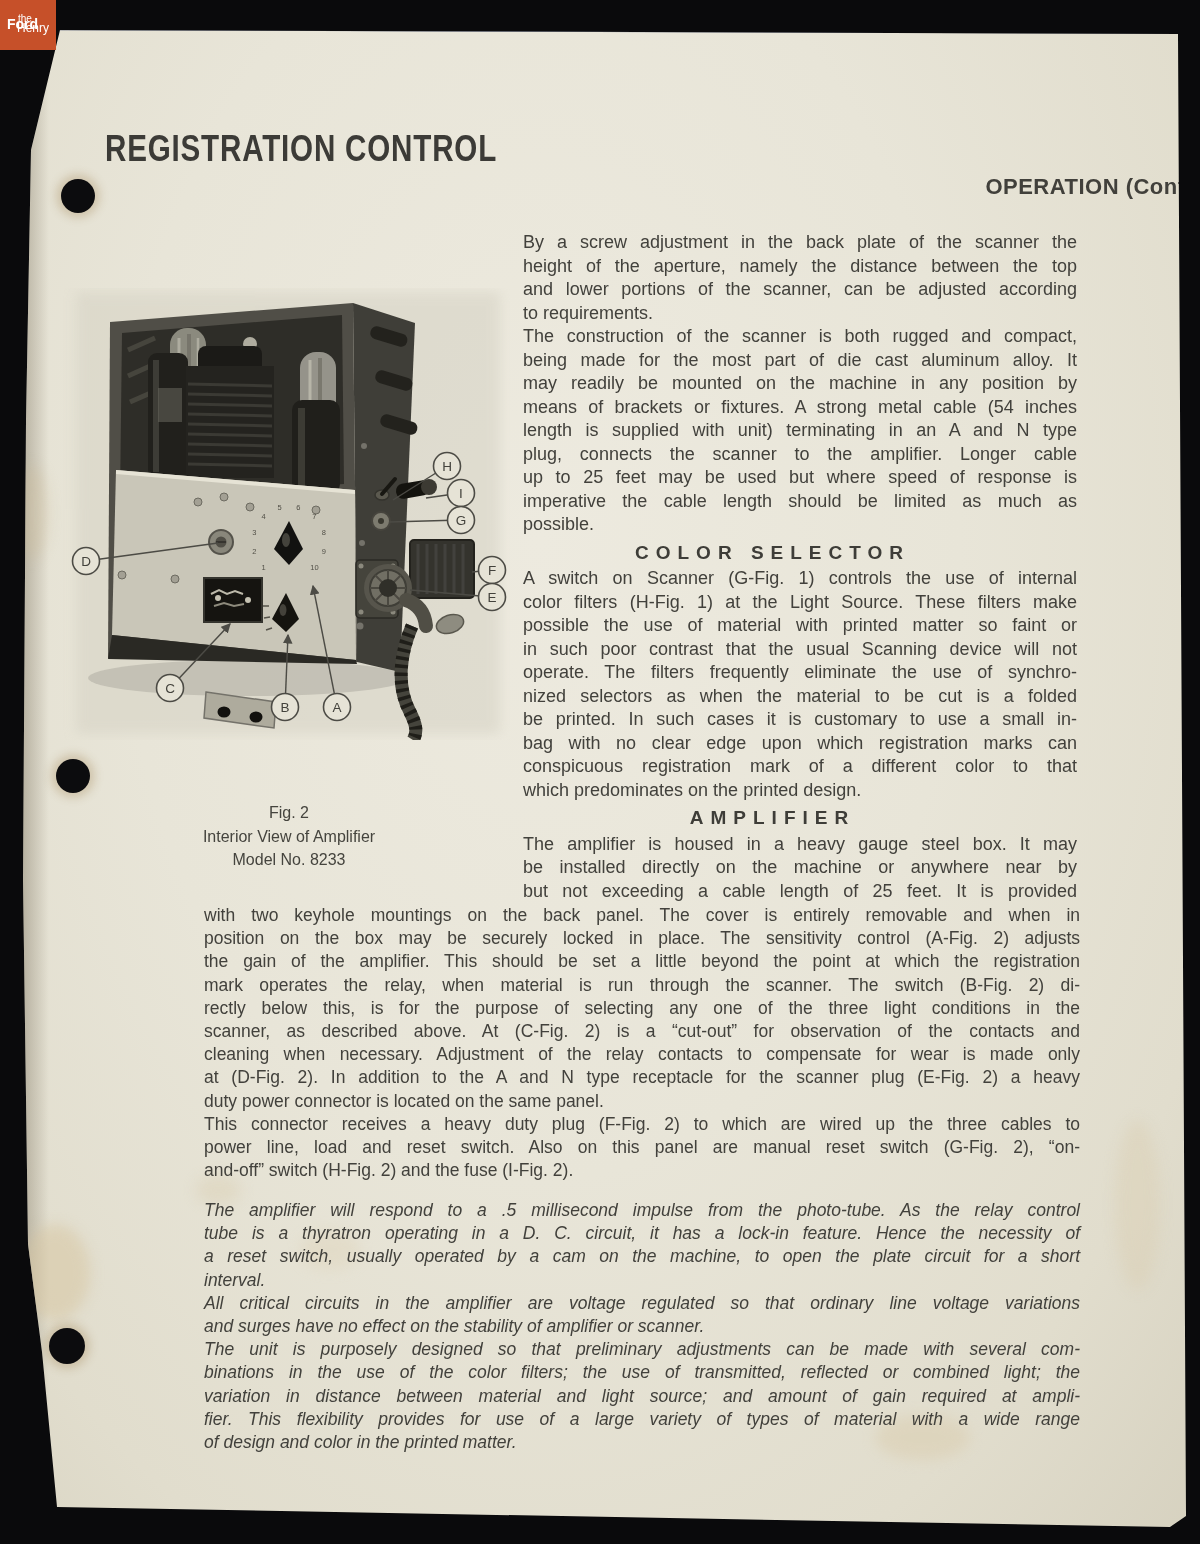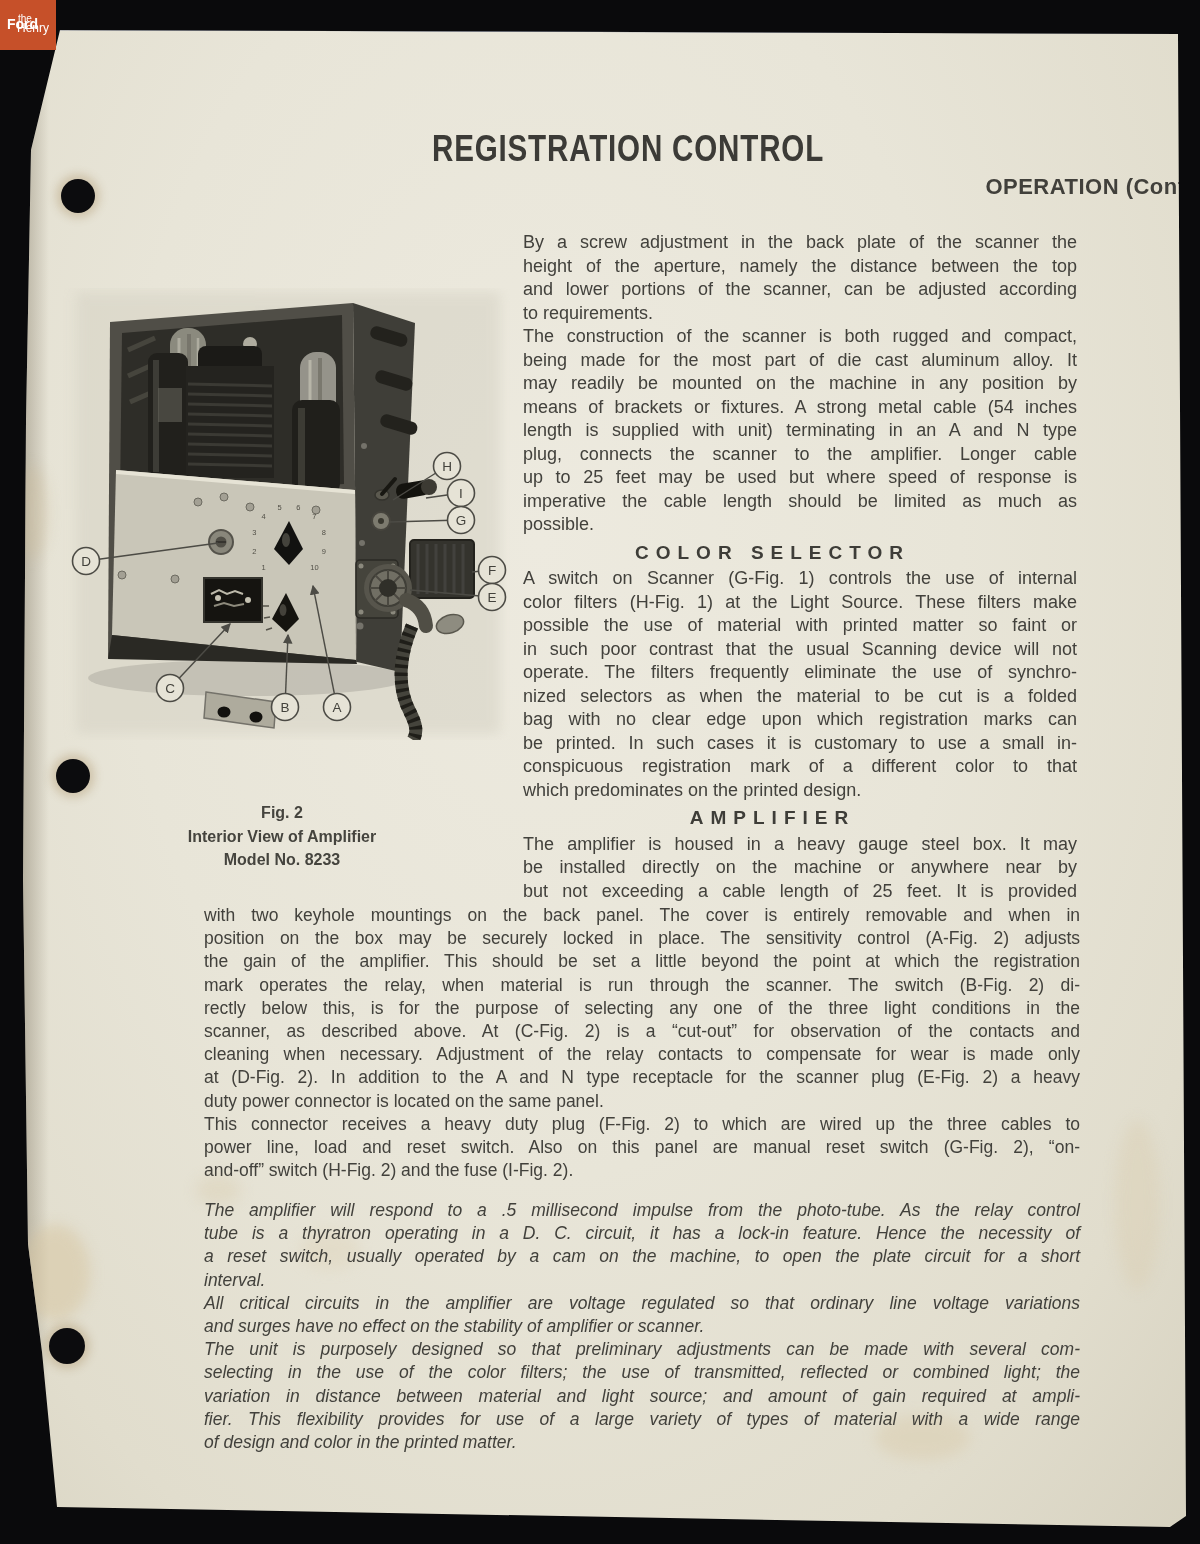--- a/index.html
+++ b/index.html
@@ -17,37 +17,37 @@
         background:linear-gradient(90deg,rgba(110,100,80,.38),rgba(110,100,80,0));}
   .stain{position:absolute;border-radius:50%;filter:blur(7px);}
   .hole{position:absolute;background:#0c0c0e;border-radius:50%;
         box-shadow:0 0 9px 5px rgba(160,130,80,.30);}
   
   #badge{position:absolute;left:0;top:0;width:56px;height:50px;background:#c65029;color:#fff;z-index:9;}
   #badge .w1{position:absolute;left:18px;top:13px;font-size:10px;}
   #badge .w2{position:absolute;left:17px;top:21px;font-size:12px;font-weight:normal;}
   #badge .w3{position:absolute;left:7px;top:16px;font-size:14px;font-weight:bold;}
   
-  #title{position:absolute;left:56px;top:128px;width:1144px;text-align:center;
+  #title{position:absolute;left:56px;top:128px;width:1144px;
          font-size:37px;font-weight:bold;color:#3c3b37;}
   #title span{display:inline-block;transform:scaleX(.8);letter-spacing:1px;}
   #subtitle{position:absolute;left:56px;top:174px;width:1144px;text-align:right;
             font-size:22px;font-weight:bold;color:#41403b;letter-spacing:.5px;}
   .textblock{position:absolute;}
   #right-col{left:523px;top:231px;width:554px;}
   #full-block{left:204px;top:904px;width:876px;}
   #lower-block{left:204px;top:1199px;width:876px;font-style:italic;}
   .jline{text-align:justify;text-align-last:justify;}
   .jlast{text-align-last:left;}
   #right-col .jline{font-size:18px;line-height:23.5px;}
   #full-block .jline,#lower-block .jline{font-size:17.5px;line-height:23.2px;}
   .col-heading{font-weight:bold;font-size:19px;letter-spacing:7px;text-align:center;
                line-height:23.5px;margin:4px 55px 3px 0;color:#3e3d38;}
-  #fig-caption{position:absolute;left:178px;top:801px;width:208px;text-align:center;
-               font-size:16px;line-height:23.5px;color:#45443e;font-weight:bold;}
+  #fig-caption{position:absolute;left:185px;top:801px;width:208px;text-align:center;
+               font-size:16px;line-height:23.5px;color:#45443e;}
   #figure-svg{position:absolute;left:58px;top:288px;width:452px;height:452px;}
 </style>
 </head>
 <body>
 
 <div id="page">
   <div id="edge-line"></div>
   <div class="curl"></div>
 
   <div class="stain" style="left:16px;top:465px;width:32px;height:95px;background:#cdbd9b;opacity:.35;"></div>
@@ -291,22 +291,22 @@
         <div class="jline jlast">possible.</div>
       </div>
       <div class="col-heading">COLOR SELECTOR</div>
       <div class="para">
         <div class="jline">A switch on Scanner (G-Fig. 1) controls the use of internal</div>
         <div class="jline">color filters (H-Fig. 1) at the Light Source. These filters make</div>
         <div class="jline">possible the use of material with printed matter so faint or</div>
         <div class="jline">in such poor contrast that the usual Scanning device will not</div>
         <div class="jline">operate. The filters frequently eliminate the use of synchro-</div>
         <div class="jline">nized selectors as when the material to be cut is a folded</div>
+        <div class="jline">be printed. In such cases it is customary to use a small in-</div>
         <div class="jline">bag with no clear edge upon which registration marks can</div>
-        <div class="jline">be printed. In such cases it is customary to use a small in-</div>
         <div class="jline">conspicuous registration mark of a different color to that</div>
         <div class="jline jlast">which predominates on the printed design.</div>
       </div>
       <div class="col-heading">AMPLIFIER</div>
       <div class="para">
         <div class="jline">The amplifier is housed in a heavy gauge steel box. It may</div>
         <div class="jline">be installed directly on the machine or anywhere near by</div>
         <div class="jline">but not exceeding a cable length of 25 feet. It is provided</div>
       </div>
     </div>
@@ -334,21 +334,21 @@
         <div class="jline">tube is a thyratron operating in a D. C. circuit, it has a lock-in feature. Hence the necessity of</div>
         <div class="jline">a reset switch, usually operated by a cam on the machine, to open the plate circuit for a short</div>
         <div class="jline jlast">interval.</div>
       </div>
       <div class="para">
         <div class="jline">All critical circuits in the amplifier are voltage regulated so that ordinary line voltage variations</div>
         <div class="jline jlast">and surges have no effect on the stability of amplifier or scanner.</div>
       </div>
       <div class="para">
         <div class="jline">The unit is purposely designed so that preliminary adjustments can be made with several com-</div>
-        <div class="jline">selecting in the use of the color filters; the use of transmitted, reflected or combined light; the</div>
+        <div class="jline">binations in the use of the color filters; the use of transmitted, reflected or combined light; the</div>
         <div class="jline">variation in distance between material and light source; and amount of gain required at ampli-</div>
         <div class="jline">fier. This flexibility provides for use of a large variety of types of material with a wide range</div>
         <div class="jline jlast">of design and color in the printed matter.</div>
       </div>
     </div>
 </div>
 
 <div id="badge">
   <span class="w1">the</span>
   <span class="w2">Henry</span>

